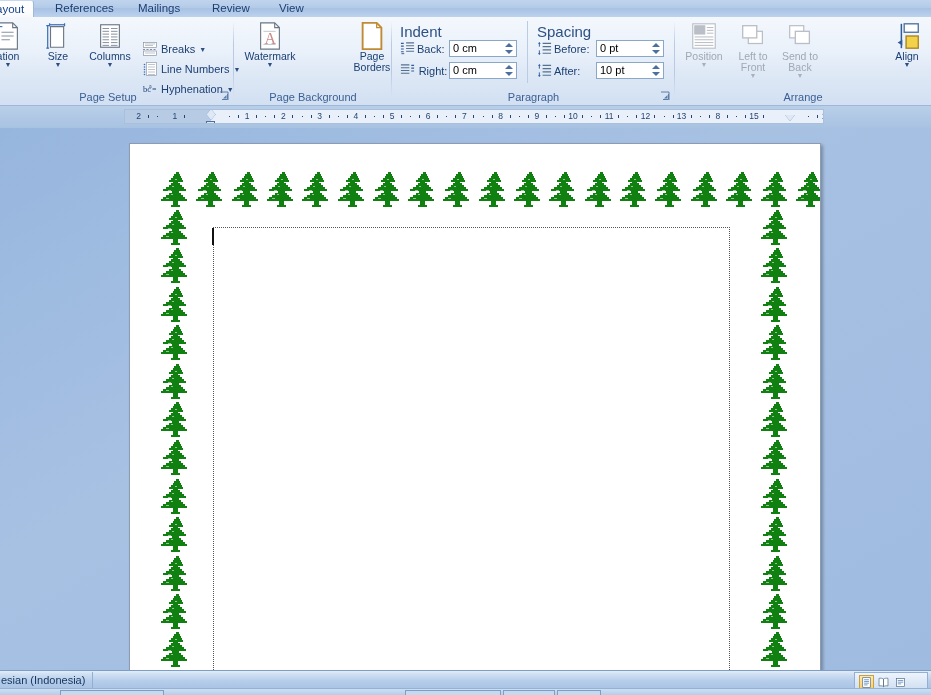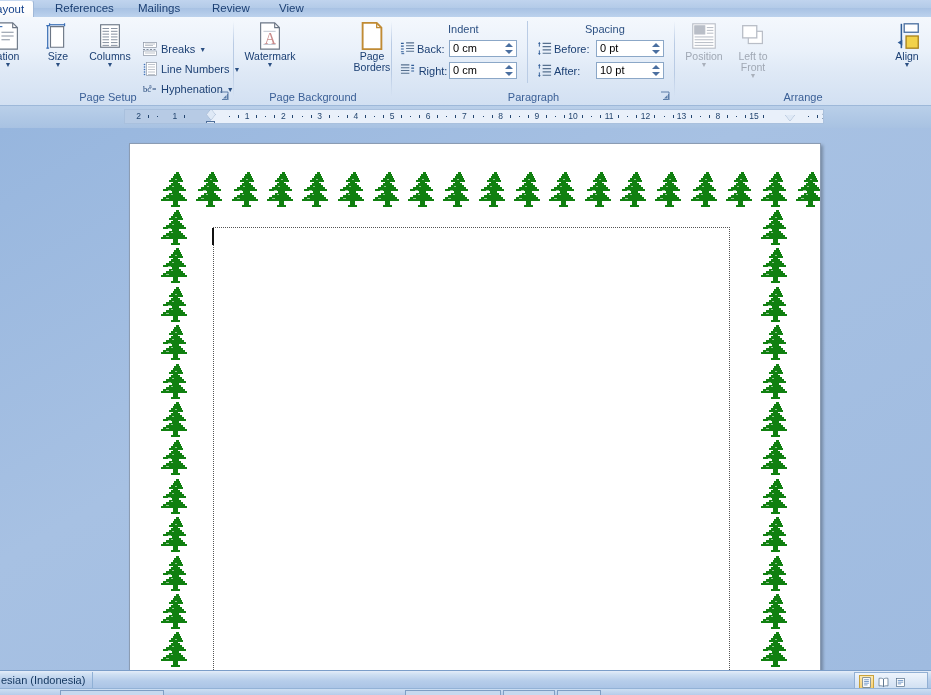--- a/index.html
+++ b/index.html
@@ -72,21 +72,21 @@
   .spin .sval{
     position:absolute;left:3px;top:0;height:15px;line-height:15px;
     font-size:11px;color:#000;font-family:"Liberation Sans",sans-serif;
   }
   .spin .sarrows{position:absolute;right:1px;top:0;width:12px;height:15px;}
   .spin .sarrows i{
     position:absolute;left:2px;width:0;height:0;border-left:4px solid transparent;border-right:4px solid transparent;
   }
   .spin .sarrows i.up{top:2px;border-bottom:4px solid #4a6fa0;}
   .spin .sarrows i.dn{bottom:2px;border-top:4px solid #4a6fa0;}
-  .subhead{position:absolute;font-size:11px;color:#2d5183;margin-left:48px;}
+  .subhead{position:absolute;font-size:15px;color:#2d5183;}
 
   
   #rulerzone{position:absolute;left:0;top:106px;width:931px;height:22px;
     background:linear-gradient(to bottom,#b9cfe9,#a8c2e2);}
   #ruler{
     position:absolute;left:124px;top:3px;width:700px;height:15px;
     background:#e9f0fa;border:1px solid #a9c0dd;box-sizing:border-box;
     overflow:hidden;
   }
   #ruler .rin{position:absolute;left:0;top:0;height:13px;}
@@ -328,20 +328,29 @@
       </div>
       <div class="btn disabled" style="left: 54px; width: 48px; top: 4px;">
         <span class="ico" style="width: 30px; height: 30px;"><svg width="30" height="30" viewBox="0 0 32 32">
             <rect x="11" y="11" width="15" height="13" fill="#fff" stroke="#b9bec7" stroke-width="1.3"></rect>
             <rect x="5" y="5" width="15" height="13" fill="#fff" stroke="#b9bec7" stroke-width="1.4"></rect>
           </svg></span>
         <span class="lbl">Left to</span>
         <span class="lbl">Front</span>
         <span class="caret">▼</span>
       </div>
+      <div class="btn disabled" style="left: 102px; width: 46px; top: 4px;">
+        <span class="ico" style="width: 30px; height: 30px;"><svg width="30" height="30" viewBox="0 0 32 32">
+            <rect x="5" y="5" width="15" height="13" fill="#fff" stroke="#b9bec7" stroke-width="1.3"></rect>
+            <rect x="11" y="11" width="15" height="13" fill="#fff" stroke="#b9bec7" stroke-width="1.4"></rect>
+          </svg></span>
+        <span class="lbl">Send to</span>
+        <span class="lbl">Back</span>
+        <span class="caret">▼</span>
+      </div>
       <div class="btn" style="left: 212px; width: 40px; top: 4px;">
         <span class="ico" style="width: 30px; height: 30px;"><svg width="30" height="30" viewBox="0 0 32 32">
             <rect x="13" y="3" width="15" height="9" fill="#fff" stroke="#4a6fa0" stroke-width="1.4"></rect>
             <rect x="15" y="16" width="13" height="13" fill="#f2d24a" stroke="#a8811c" stroke-width="1.4"></rect>
             <path d="M10 3 v26" stroke="#2f5c97" stroke-width="1.6"></path>
             <path d="M11 20 l-5 3 5 3 z" fill="#2f5c97"></path>
           </svg></span>
         <span class="lbl">Align</span>
         <span class="caret">▼</span>
       </div>

